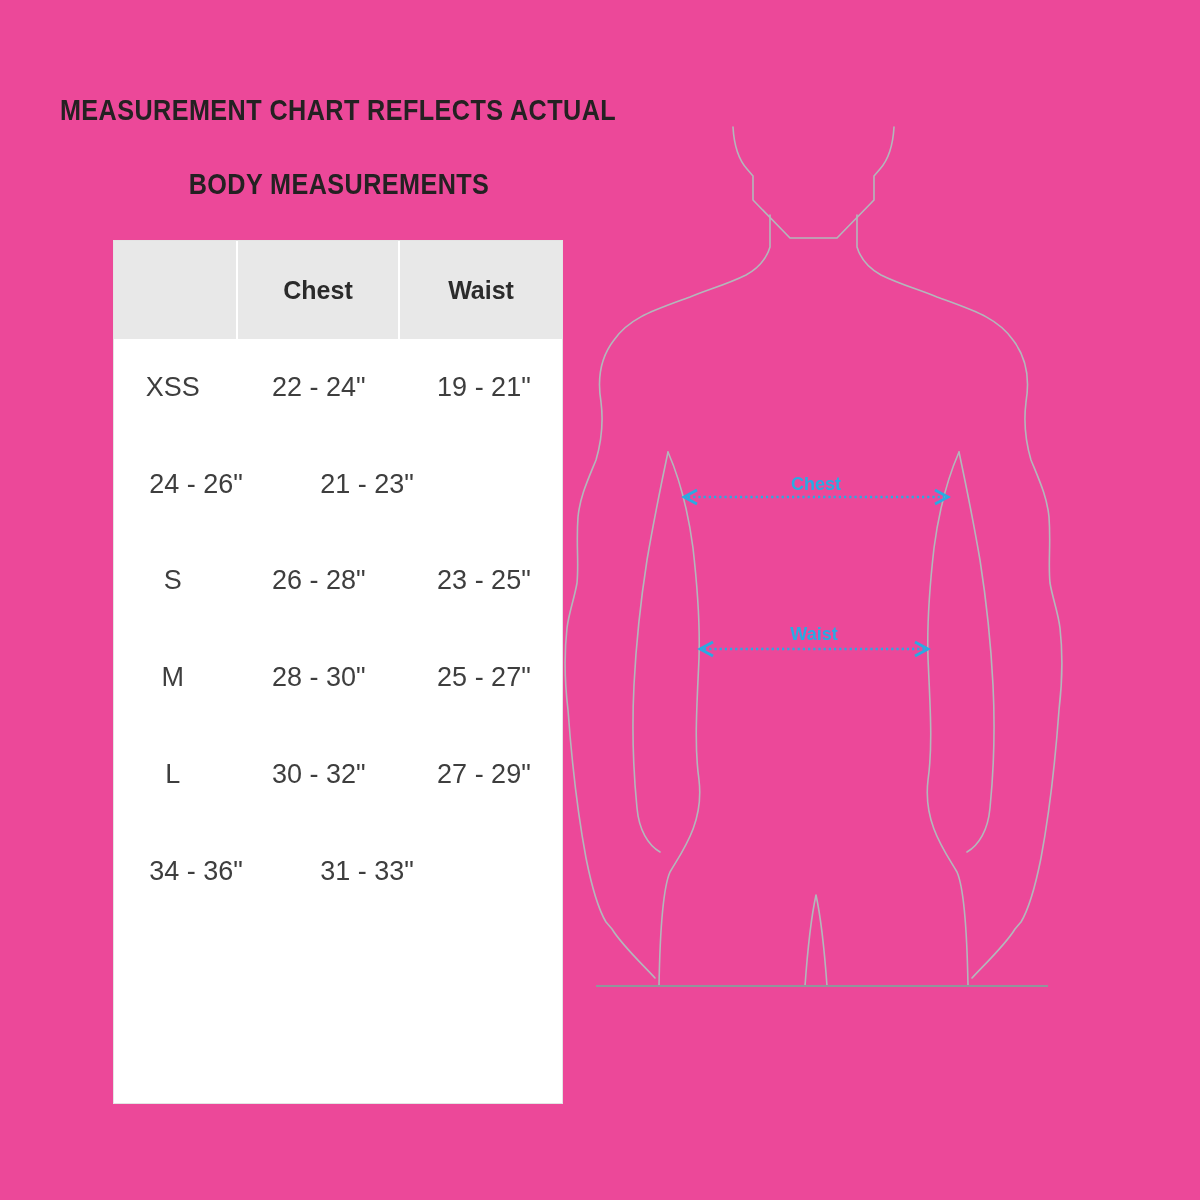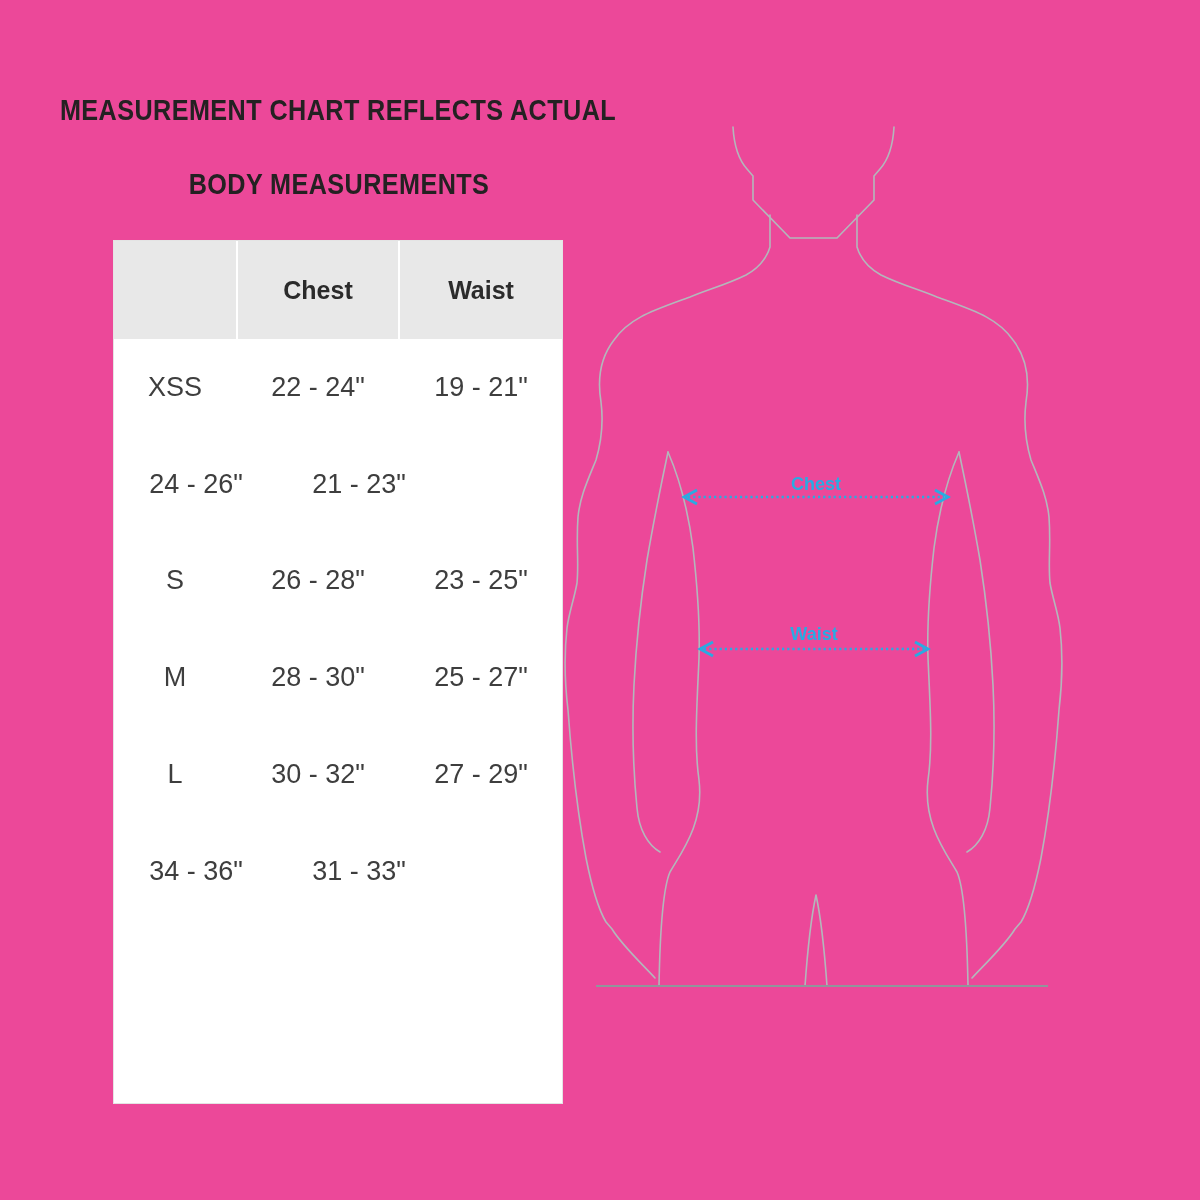--- a/index.html
+++ b/index.html
@@ -25,21 +25,21 @@
   .thead { display:flex; height:98px; background:#e8e8e8; }
   .cell {
     display:flex; align-items:center; justify-content:center;
     box-sizing:border-box;
   }
   .c1 { width:122px; }
   .c2 { width:162px; }
   .c3 { width:164px; }
   .thead .cell { font-size:25px; font-weight:bold; color:#2b2b2b; }
   .thead .c2, .thead .c3 { border-left:2px solid #ffffff; }
-  .trow { display:flex; height:96.8px; }
+  .trow { display:flex; height:96.8px;gap:8px; }
   .trow .cell { font-size:27px; color:#3e3e3e; }
   .trow .c2, .trow .c3 { border-left:2px solid transparent; }
 
   svg.diagram { position:absolute; left:0; top:0; }
   .figure-line { fill:none; stroke:#b3b7bb; stroke-width:1.6; stroke-linecap:round; stroke-linejoin:round; }
   .ground-line { fill:none; stroke:#90969b; stroke-width:2; }
   .arrow-shaft { fill:none; stroke:#29abe2; stroke-width:2.4; stroke-dasharray:2.2 3; }
   .arrow-head  { fill:none; stroke:#29abe2; stroke-width:2.8; stroke-linejoin:miter; }
   .arrow-label { fill:#29abe2; font-size:18px; font-weight:bold; font-family:"Liberation Sans", sans-serif; }
 </style>

